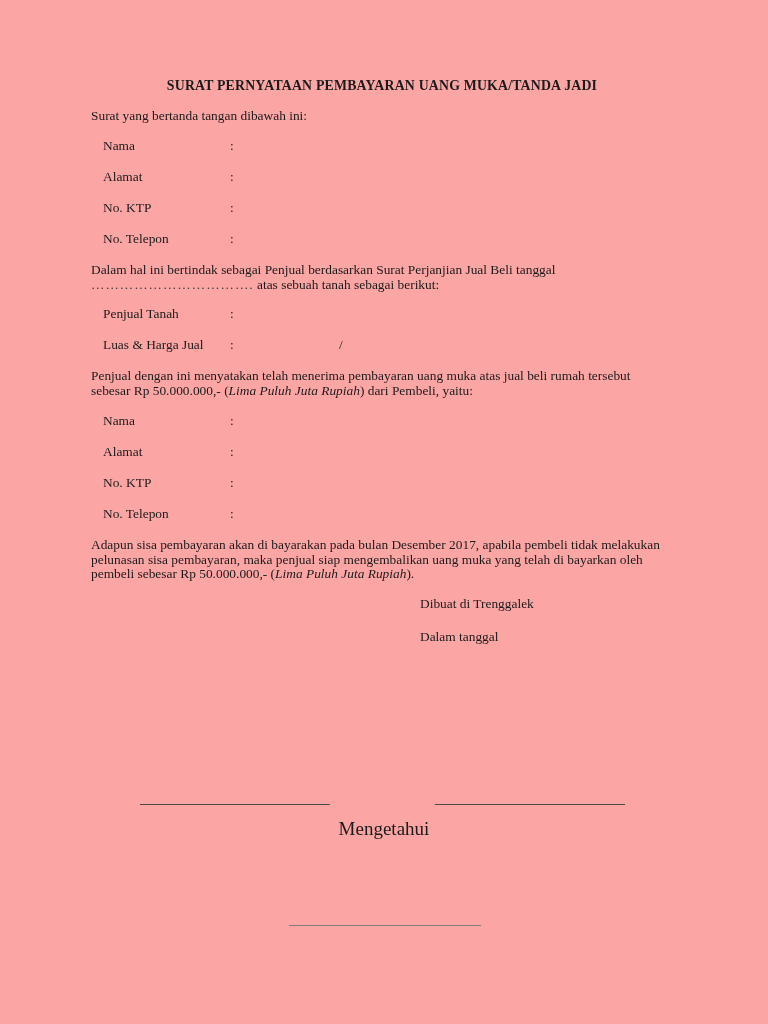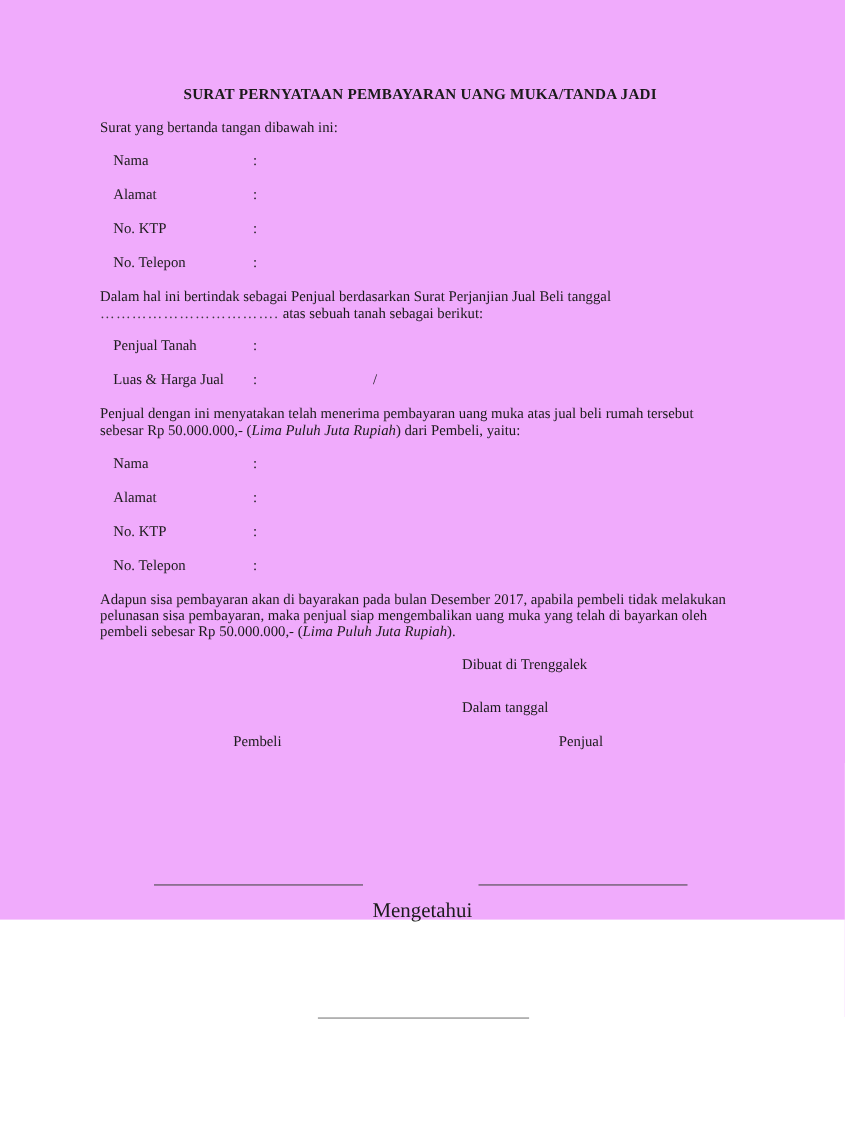--- a/index.html
+++ b/index.html
@@ -5,22 +5,22 @@
   html, body { margin: 0; padding: 0; }
   body {
     width: 768px; height: 1024px;
     background: #ffffff;
     font-family: "Liberation Serif", "DejaVu Serif", serif;
     color: #1b1b1b;
     overflow: hidden;
   }
   .page {
     position: relative;
-    width: 768px; height: 836px;
-    background: #f0abfc;
+    width: 768px; height: 1024px;
+    background: #fca5a5;
   }
   .content {
     position: absolute;
     left: 91px; top: 78px;
     width: 582px;
     font-size: 13.4px;
     line-height: 14.8px;
   }
   .doc-title {
     text-align: center;
@@ -36,21 +36,21 @@
     margin: 0 0 16.2px 0;
     position: relative;
   }
   .field-row .label { flex: 0 0 127px; }
   .field-row .colon { flex: 0 0 auto; }
   .field-row .slash { position: absolute; left: 236px; top: 0; }
   .fields-block { margin-bottom: 0; margin-left: 12px; }
   .after-rows { height: 0; margin-bottom: 13px; }
   .emph { font-weight: normal; font-style: italic; }
   .dots { color: #3c3c3c; letter-spacing: 1px; }
-  .sign-place { margin: 2px 0 24px 329px; }
+  .sign-place { margin: 2px 0 18px 329px; }
   .sign-date  { margin: 0 0 16px 329px; }
   .sign-parties {
     position: relative;
     height: 15px;
     margin: 0;
   }
   .sign-parties .buyer  { position: absolute; left: 121px; top: 0; }
   .sign-parties .seller { position: absolute; left: 417px; top: 0; }
   .sig-line {
     position: absolute;
@@ -134,24 +134,20 @@
       </div>
     </div>
     <div class="after-rows" style="margin-bottom:10px;"></div>
 
     <p class="para"><span>Adapun sisa pembayaran akan di bayarakan pada bulan Desember 2017, apabila pembeli tidak melakukan pelunasan sisa pembayaran, maka penjual siap mengembalikan uang muka yang telah di bayarkan oleh pembeli sebesar Rp 50.000.000,- (</span><span class="emph">Lima Puluh Juta Rupiah</span><span>).</span></p>
 
 
     <div class="sign-place">Dibuat di Trenggalek</div>
     <div class="sign-date">Dalam tanggal</div>
 
-    <div class="sign-parties">
-      <span class="buyer">Pembeli</span>
-      <span class="seller">Penjual</span>
-    </div>
 
   </div>
 
   <div class="sig-line left"></div>
   <div class="sig-line right"></div>
   <div class="acknowledge">Mengetahui</div>
   <div class="sig-line bottom"></div>
 </div>
 
 </body></html>

